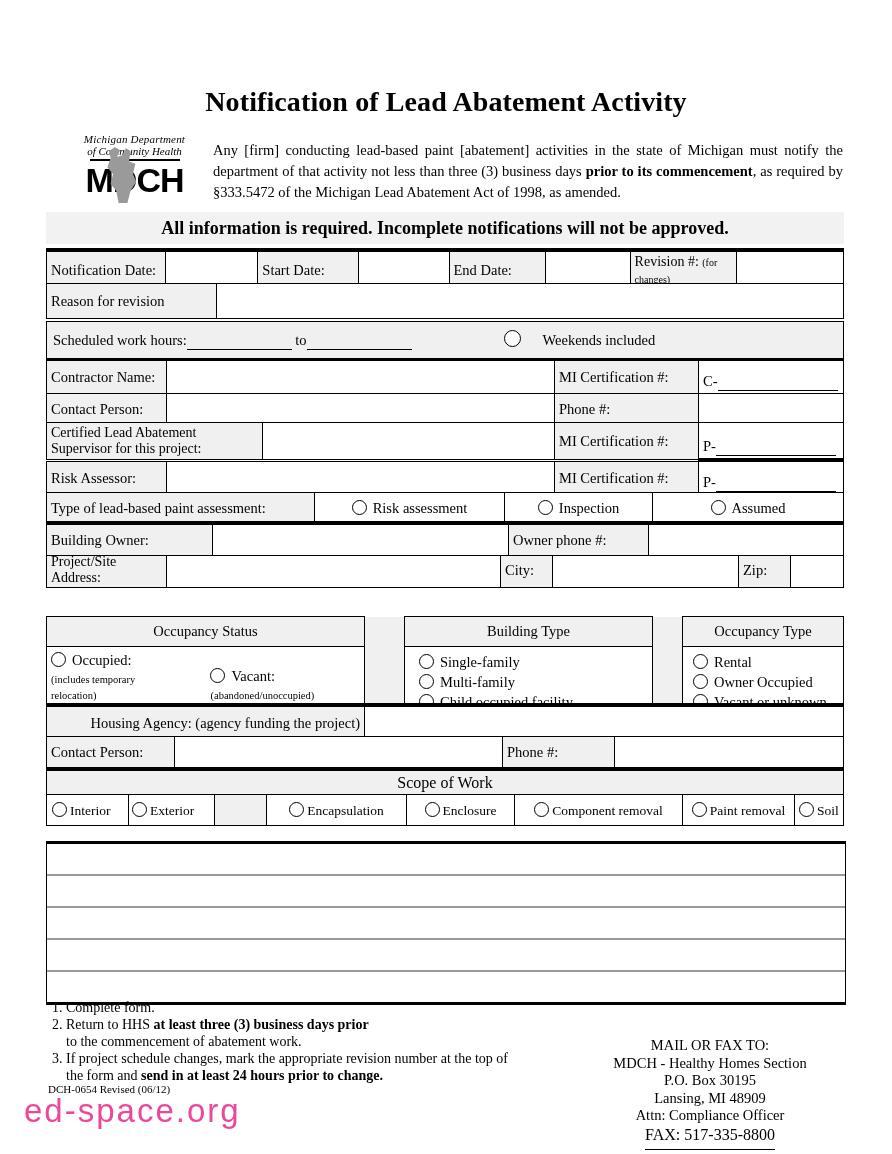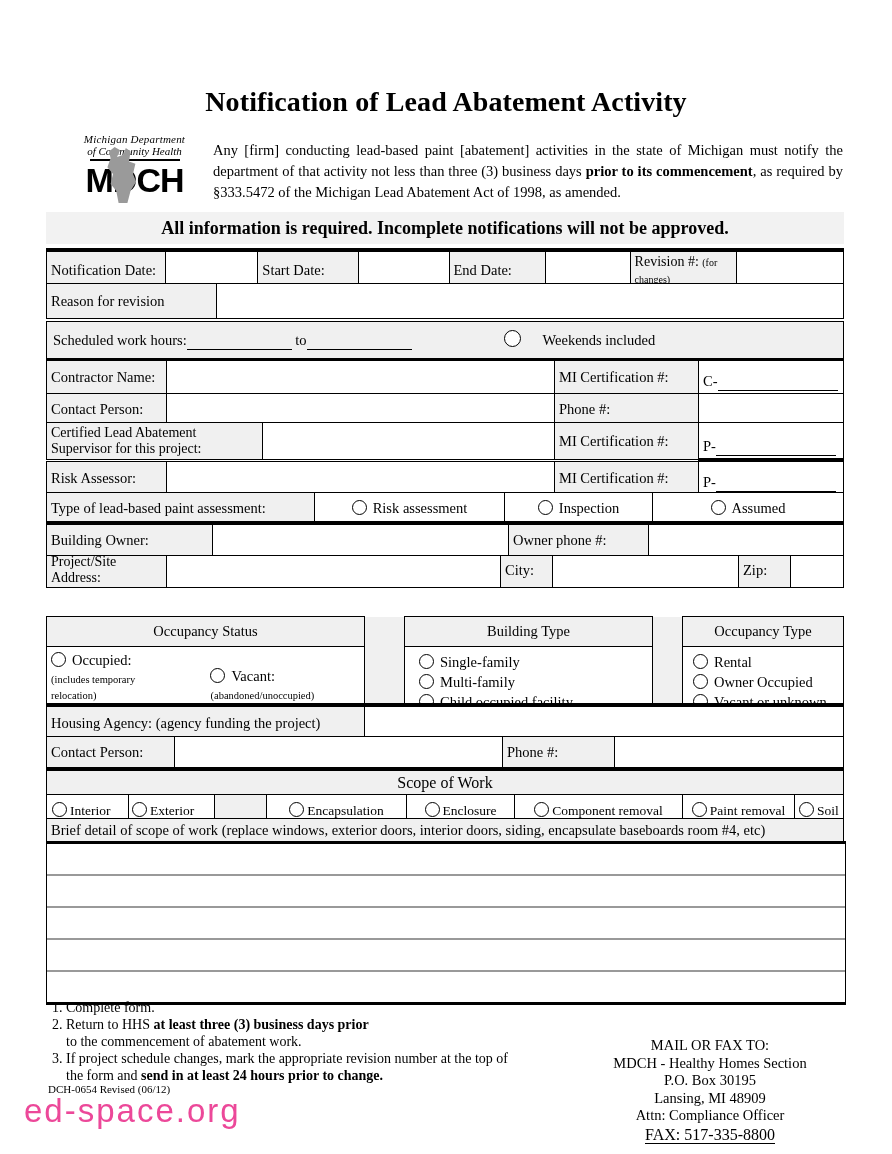--- a/index.html
+++ b/index.html
@@ -80,21 +80,21 @@
 
   
   .foot-left{position:absolute;left:48px;top:999px;width:470px;font-size:14px;
      line-height:17px;}
   .foot-left ol{margin:0;padding-left:18px;}
   .foot-left li{margin:0;padding:0;}
   .formno{position:absolute;left:48px;top:1083px;font-size:11px;}
   .foot-right{position:absolute;left:560px;top:1037px;width:300px;text-align:center;
      font-size:14.5px;line-height:17.5px;}
   .fax{font-size:16px;border-bottom:1px solid #000;display:inline-block;
-       padding-bottom:0px;margin-top:1px;}
+       padding-bottom:6px;margin-top:1px;}
 
   .watermark{
     position:absolute;left:24px;top:1092px;
     font-family:Liberation Sans, sans-serif;font-size:33px;color:#ec4899;
     letter-spacing:2px;
   }
 </style>
 </head>
 <body>
 
@@ -354,21 +354,21 @@
         <div style="line-height:20px">
           <div><span class="rb"></span><span>Rental</span></div>
           <div><span class="rb"></span><span>Owner Occupied</span></div>
           <div><span class="rb"></span><span>Vacant or unknown</span></div>
         </div>
       </td>
     </tr>
   </tbody>
     </table>
 
-  <table class="tbl" style="top:703px;">
+  <table class="tbl" style="top:703px;text-align:right;">
     <colgroup>
         <col style="width:318px">
         <col>
       </colgroup>
     <tbody>
         <tr>
       <td class="lbl thick-top" style="height:32px">Housing Agency: (agency funding the project)</td>
       <td class="val thick-top"></td>
     </tr>
   </tbody>
@@ -420,30 +420,20 @@
       <td class="lbl"></td>
       <td class="val ctr"><span class="rb" style="margin-right:3px"></span><span>Encapsulation</span></td>
       <td class="val ctr" style="border-left:none"><span class="rb" style="margin-right:3px"></span><span>Enclosure</span></td>
       <td class="val ctr" style="border-left:none"><span class="rb" style="margin-right:3px"></span><span>Component removal</span></td>
       <td class="val ctr" style="border-left:none"><span class="rb" style="margin-right:3px"></span><span>Paint removal</span></td>
       <td class="val ctr" style="border-left:none"><span class="rb" style="margin-right:3px"></span><span>Soil</span></td>
     </tr>
   </tbody>
     </table>
 
-  <table class="tbl" style="top:818px;">
-    <colgroup>
-        <col>
-      </colgroup>
-    <tbody>
-        <tr>
-      <td class="lbl" style="height:22px">Brief detail of scope of work (replace windows, exterior doors, interior doors, siding, encapsulate baseboards room #4, etc)</td>
-    </tr>
-  </tbody>
-    </table>
 
   <div class="detail-box" style="top:841px;">
     <div class="detail-row"></div>
     <div class="detail-row"></div>
     <div class="detail-row"></div>
     <div class="detail-row"></div>
     <div class="detail-row"></div>
   </div>
 
   <div class="foot-left">

